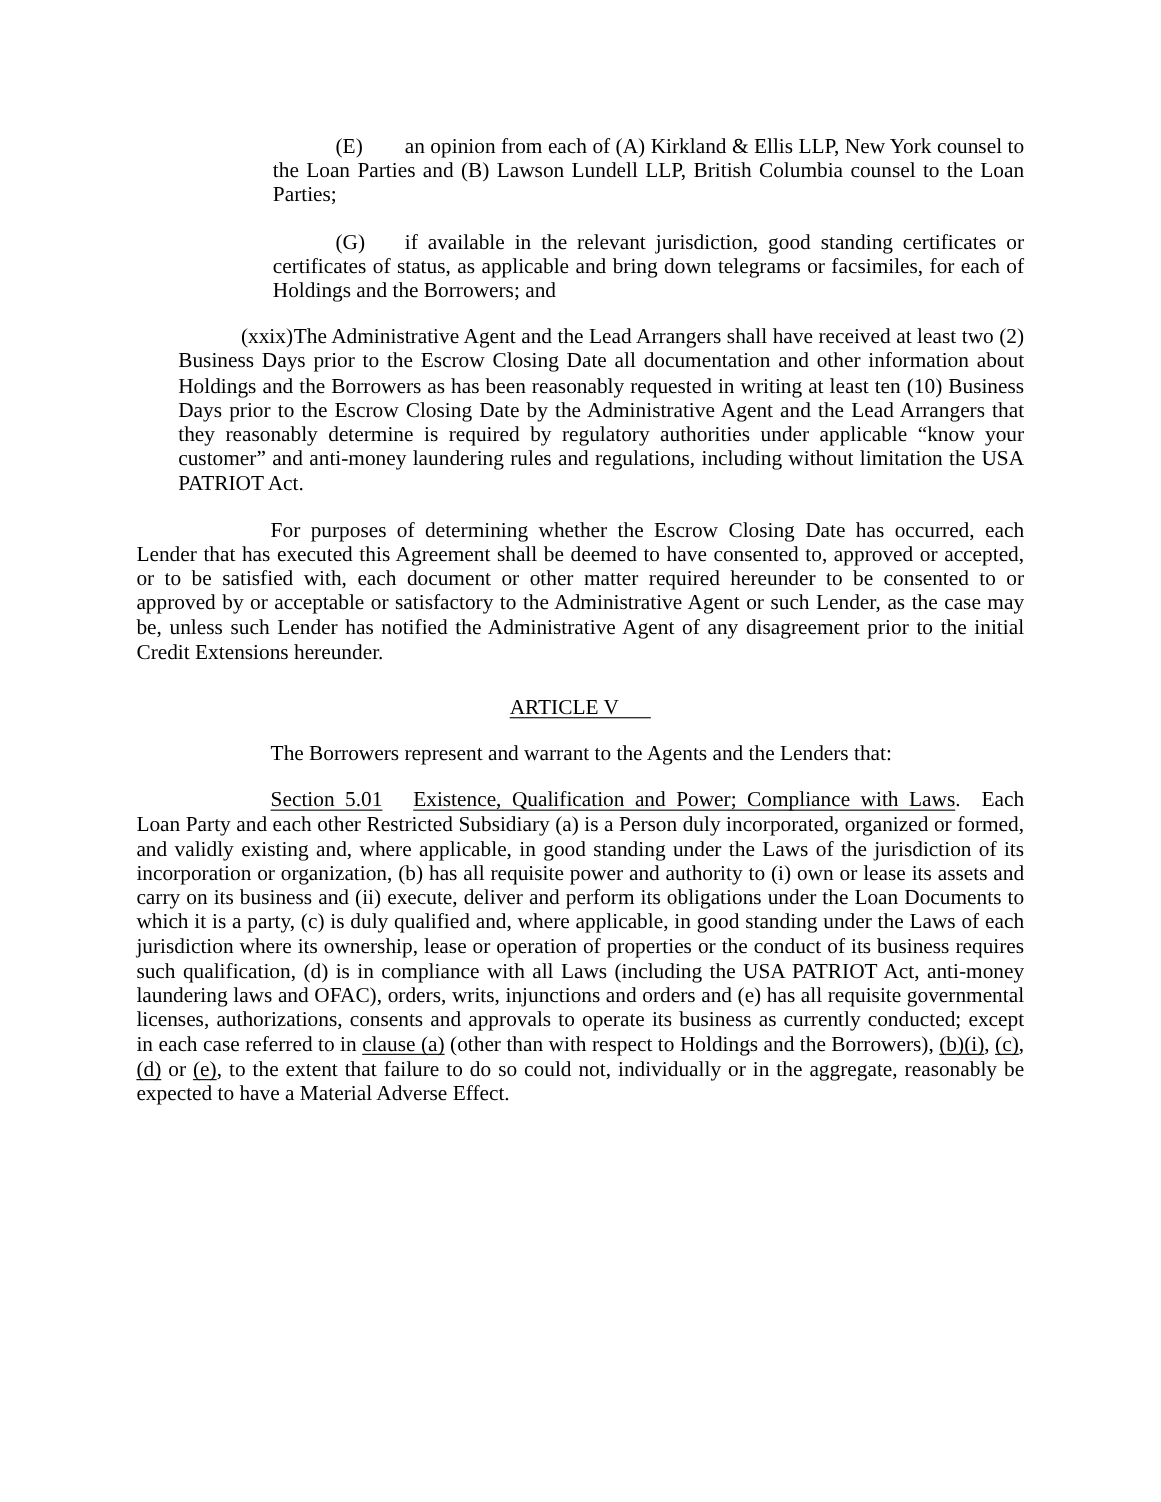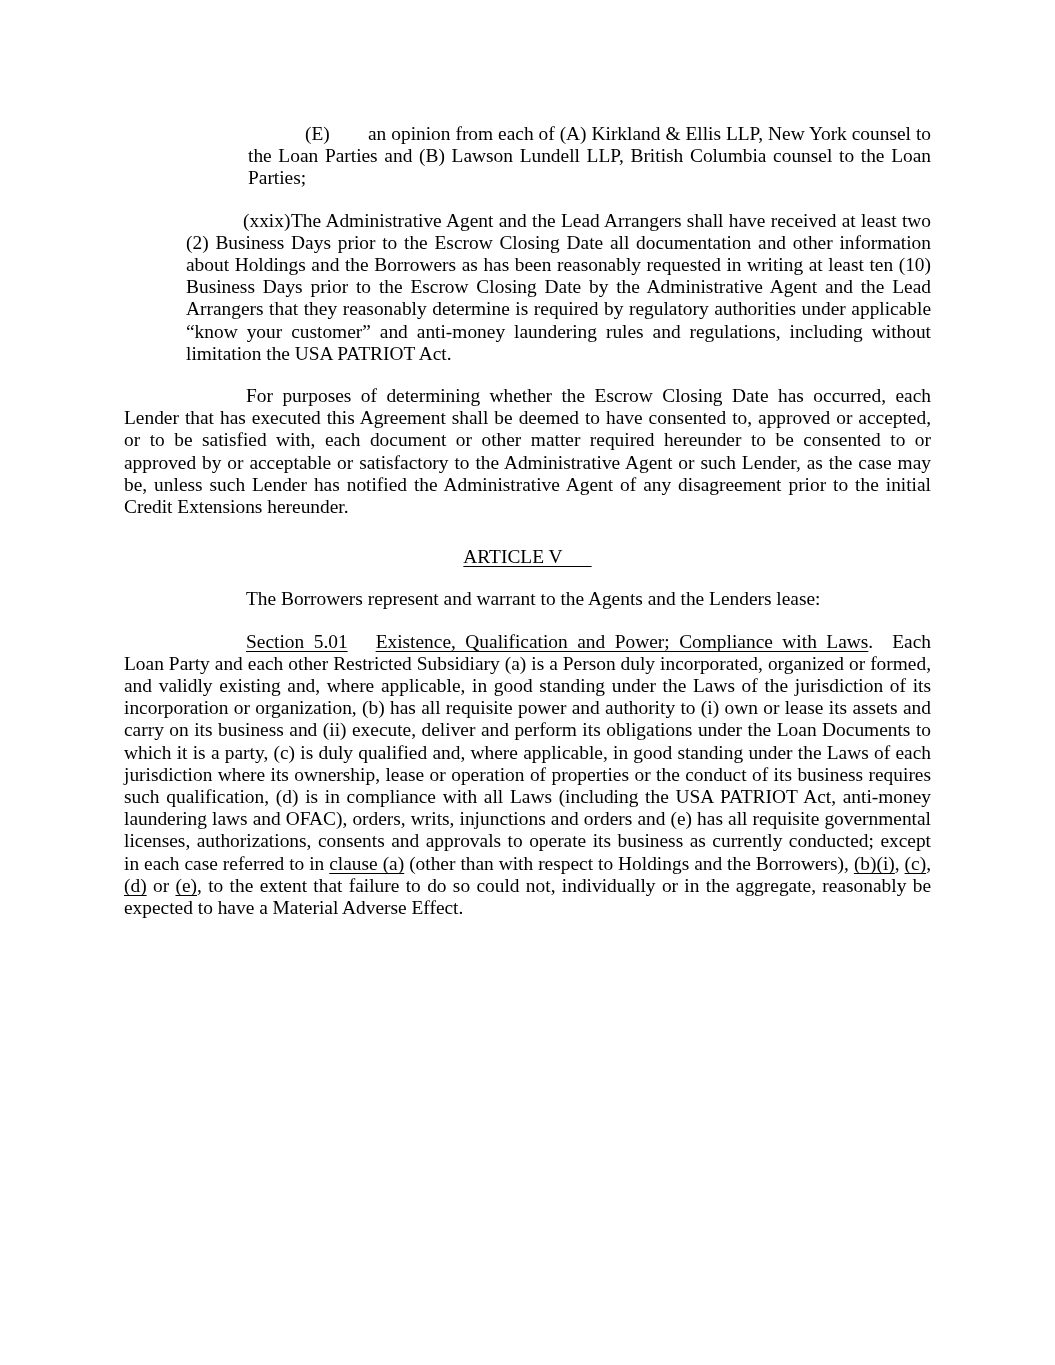--- a/index.html
+++ b/index.html
@@ -27,21 +27,21 @@
     margin-left: 124px;
     text-indent: 57px;
   }
   .sub .plabel {
     display: inline-block;
     width: 63px;
     text-indent: 0;
   }
   
   .xxix {
-    margin-left: 62px;
+    margin-left: 38px;
     text-indent: 57px;
   }
   .xxix .plabel {
     display: inline-block;
     width: 48px;
     text-indent: 0;
   }
   
   .body-indent {
     text-indent: 122px;
@@ -63,26 +63,27 @@
   }
 </style>
 </head>
 <body>
 
 <div class="page">
 
   <p class="para sub"><span class="plabel">(E)</span><span>an opinion from each of (A) Kirkland &amp; Ellis LLP, New York counsel to the Loan Parties and (B) Lawson Lundell LLP, British Columbia counsel to the Loan Parties;</span></p>
 
 
+  <p class="para sub"><span class="plabel">(G)</span><span>if available in the relevant jurisdiction, good standing certificates or certificates of status, as applicable and bring down telegrams or facsimiles, for each of Holdings and the Borrowers; and</span></p>
 
 
   <p class="para xxix"><span class="plabel">(xxix)</span><span>The Administrative Agent and the Lead Arrangers shall have received at least two (2) Business Days prior to the Escrow Closing Date all documentation and other information about Holdings and the Borrowers as has been reasonably requested in writing at least ten (10) Business Days prior to the Escrow Closing Date by the Administrative Agent and the Lead Arrangers that they reasonably determine is required by regulatory authorities under applicable “know your customer” and anti-money laundering rules and regulations, including without limitation the USA PATRIOT Act.</span></p>
 
   <p class="para body-indent">For purposes of determining whether the Escrow Closing Date has occurred, each Lender that has executed this Agreement shall be deemed to have consented to, approved or accepted, or to be satisfied with, each document or other matter required hereunder to be consented to or approved by or acceptable or satisfactory to the Administrative Agent or such Lender, as the case may be, unless such Lender has notified the Administrative Agent of any disagreement prior to the initial Credit Extensions hereunder.</p>
 
   <p class="para center"><span class="u">ARTICLE V&nbsp;&nbsp;&nbsp;&nbsp;&nbsp;&nbsp;</span></p>
 
 
-  <p class="para body-indent">The Borrowers represent and warrant to the Agents and the Lenders lease:</p>
+  <p class="para body-indent">The Borrowers represent and warrant to the Agents and the Lenders that:</p>
 
   <p class="para body-indent"><span class="u">Section 5.01</span><span class="tab" style="width: 28px;"></span><span class="u">Existence, Qualification and Power; Compliance with Laws</span><span>.&nbsp; Each Loan Party and each other Restricted Subsidiary (a) is a Person duly incorporated, organized or formed, and validly existing and, where applicable, in good standing under the Laws of the jurisdiction of its incorporation or organization, (b) has all requisite power and authority to (i) own or lease its assets and carry on its business and (ii) execute, deliver and perform its obligations under the Loan Documents to which it is a party, (c) is duly qualified and, where applicable, in good standing under the Laws of each jurisdiction where its ownership, lease or operation of properties or the conduct of its business requires such qualification, (d) is in compliance with all Laws (including the USA PATRIOT Act, anti-money laundering laws and OFAC), orders, writs, injunctions and orders and (e) has all requisite governmental licenses, authorizations, consents and approvals to operate its business as currently conducted; except in each case referred to in </span><span class="u">clause (a)</span><span> (other than with respect to Holdings and the Borrowers), </span><span class="u">(b)(i)</span><span>, </span><span class="u">(c)</span><span>, </span><span class="u">(d)</span><span> or </span><span class="u">(e)</span><span>, to the extent that failure to do so could not, individually or in the aggregate, reasonably be expected to have a Material Adverse Effect.</span></p>
 
 </div>
 
 </body></html>

